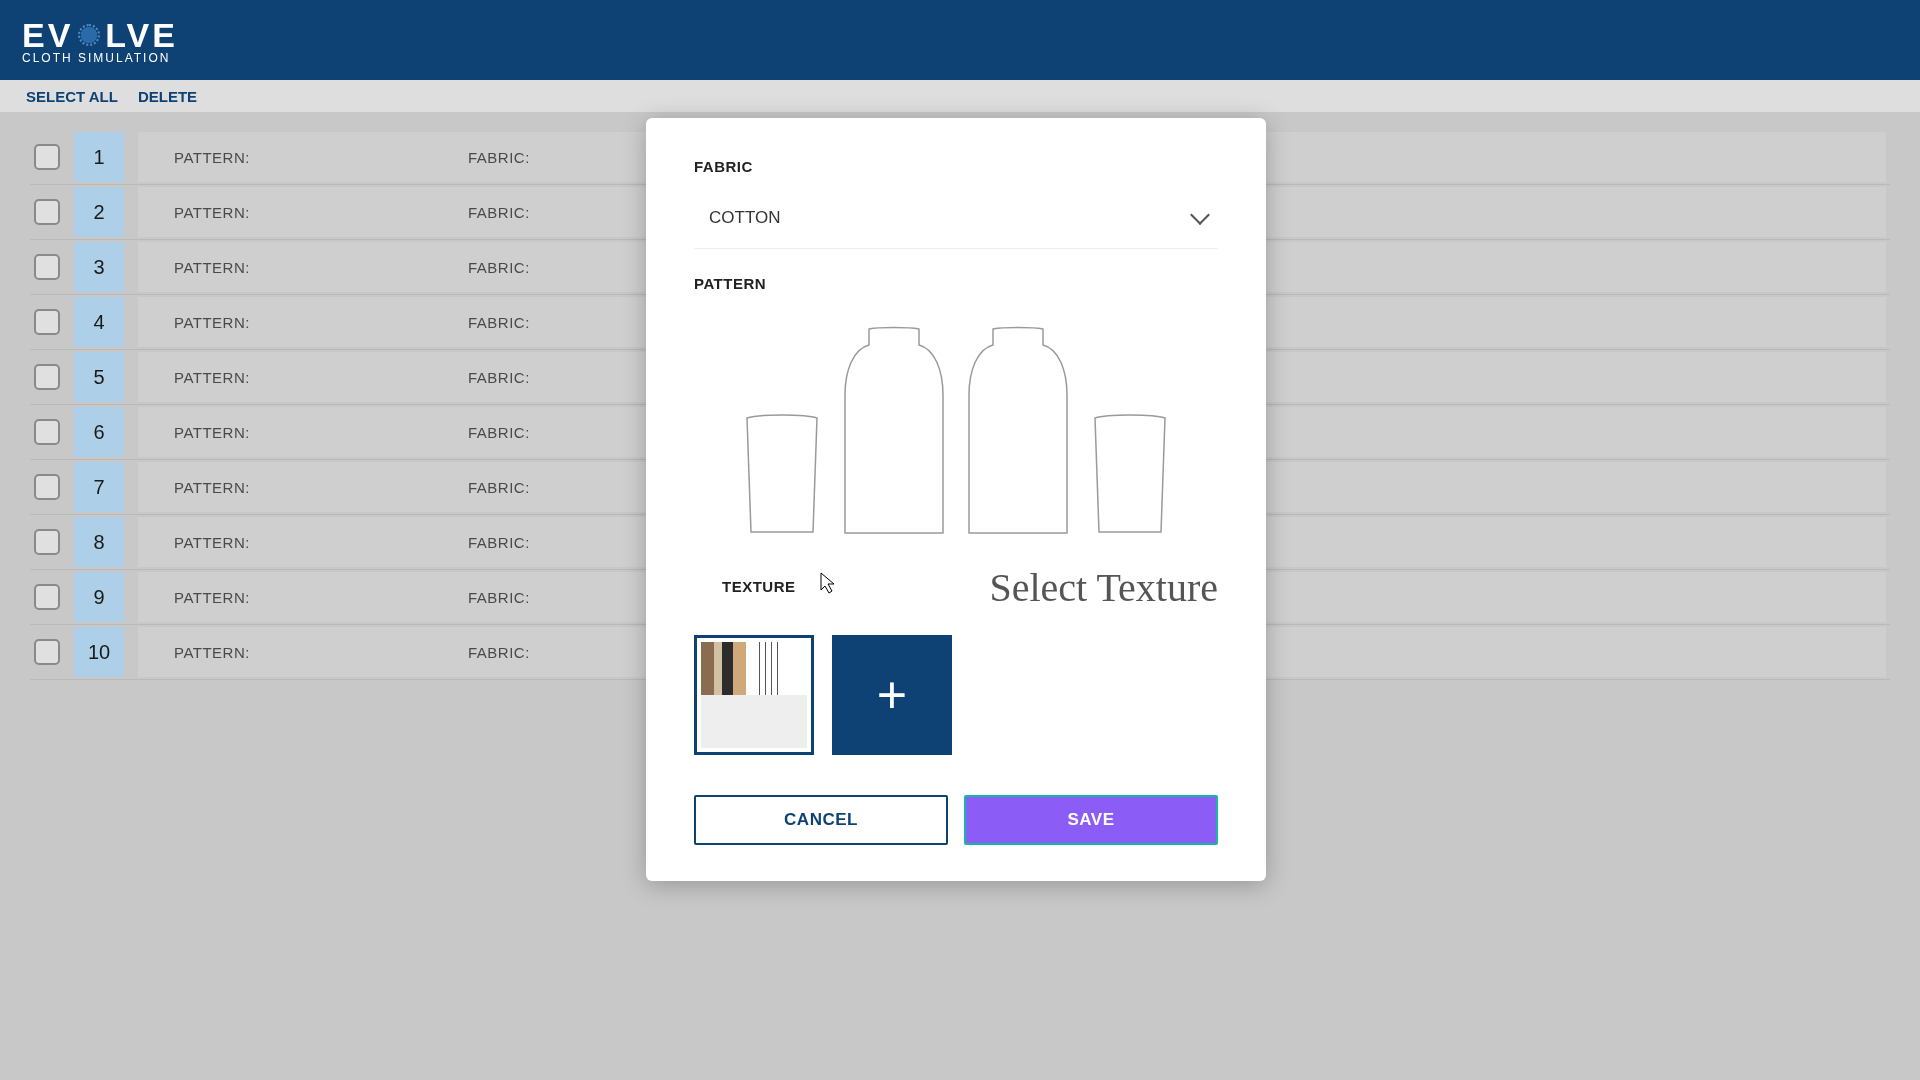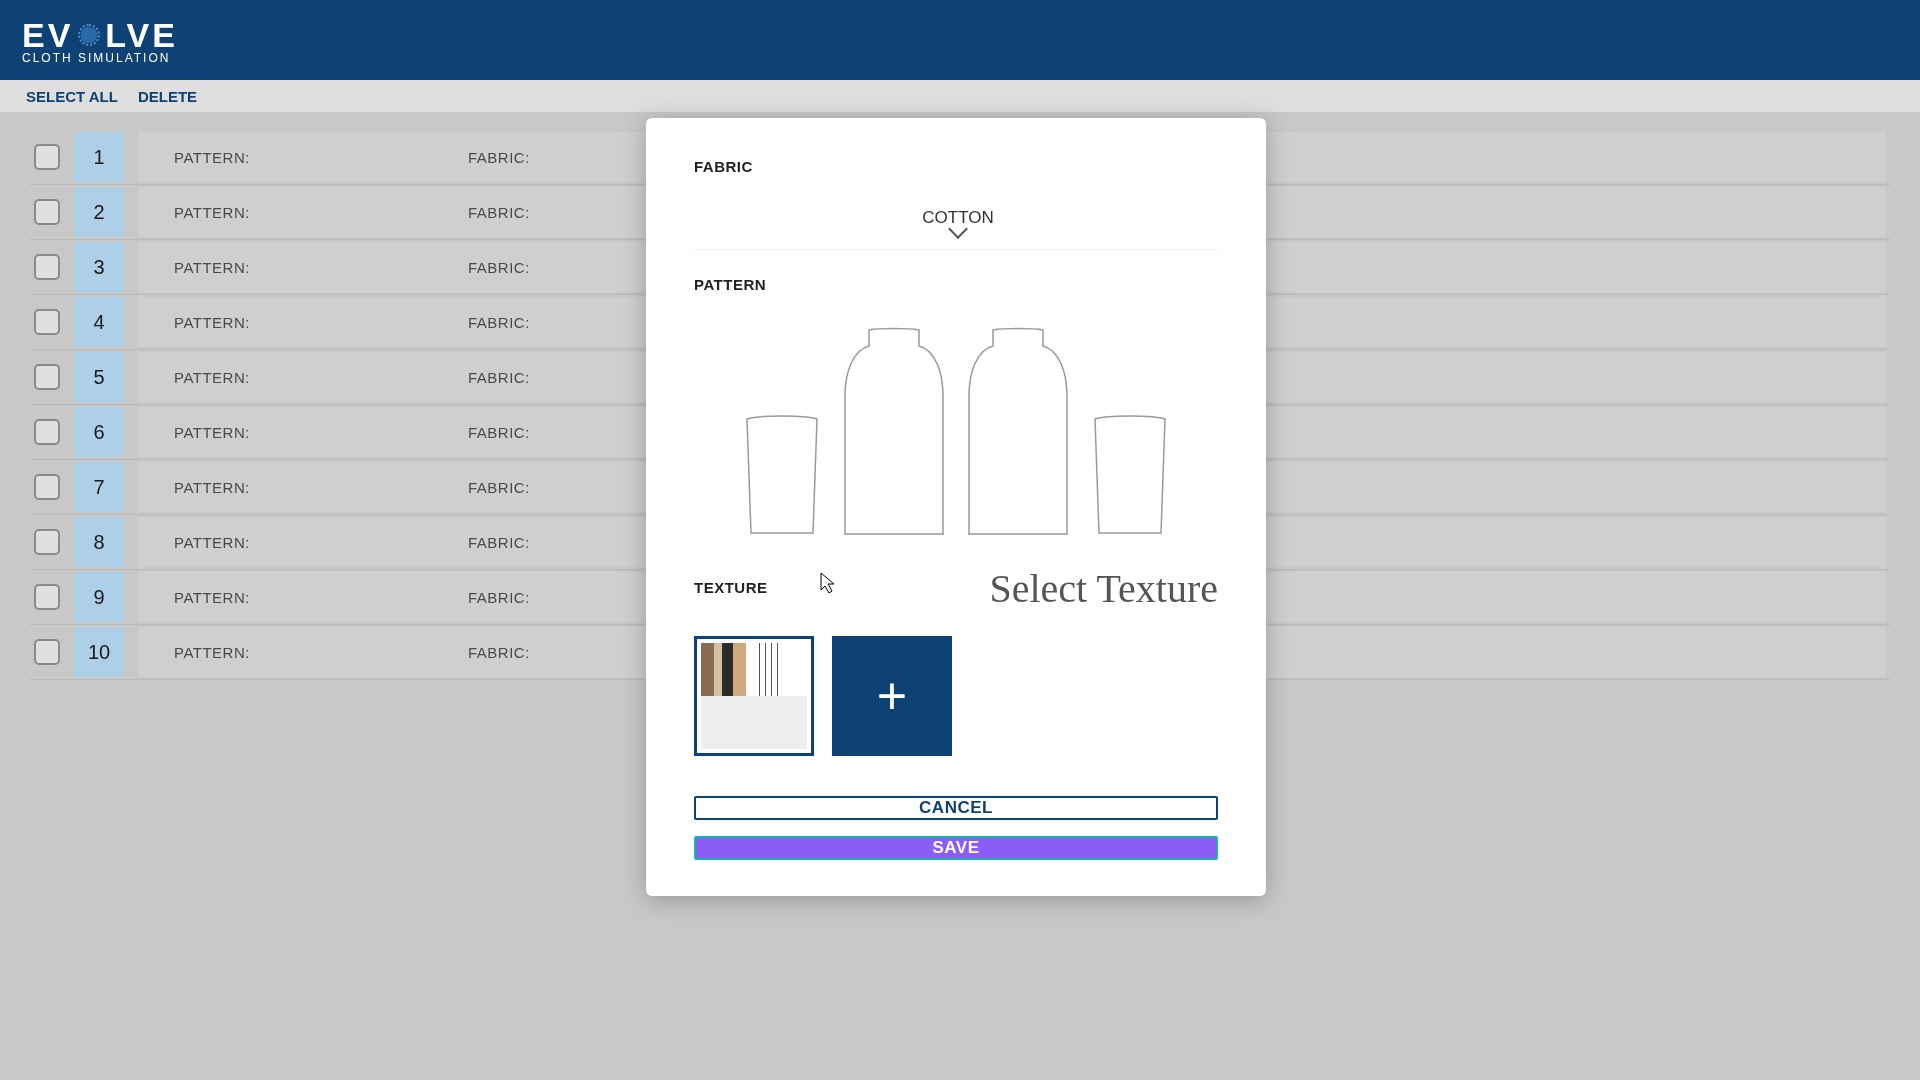--- a/index.html
+++ b/index.html
@@ -19,40 +19,40 @@
     .row { display:flex; align-items:center; height:55px; border-bottom:1px solid #b9b9b9; gap:14px; padding:0 4px; }
     .cb { width:26px; height:26px; border:2px solid #8a8a8a; border-radius:5px; background:#e0e0e0; }
     .num { width:50px; height:50px; background:#add0e8; display:flex; align-items:center; justify-content:center; font-size:20px; color:#1a1a1a; font-weight:500; border-radius:2px; }
     .cells { flex:1; display:flex; align-items:center; height:50px; background:#cfcfcf; }
     .cell { font-size:15px; color:#4a4a4a; letter-spacing:.5px; }
     .cell.pattern { width:330px; padding-left:36px; }
     .cell.fabric  { padding-left:0; }
 
     .modal { position:absolute; left:646px; top:118px; width:620px; background:#fff; border-radius:6px; box-shadow:0 4px 24px rgba(0,0,0,.25); padding:40px 48px 36px; }
     .sec-label { font-size:15px; font-weight:700; color:#222; letter-spacing:.5px; margin-bottom:18px; }
-    .select { border:1px solid transparent; border-bottom:1px solid #ececec; padding:14px 10px 13px 14px; display:flex; justify-content:space-between; align-items:center; font-size:17px; color:#333; cursor:pointer; margin-bottom:26px;flex-direction:column; }
+    .select { border:1px solid transparent; border-bottom:1px solid #ececec; padding:14px 10px 20px 14px; display:flex; justify-content:space-between; align-items:center; font-size:17px; color:#333; cursor:pointer; margin-bottom:26px; }
     .chev { width:14px; height:14px; border-right:2px solid #555; border-bottom:2px solid #555; transform:rotate(45deg); margin-top:-6px; }
 
     .preview { display:flex; justify-content:center; align-items:flex-end; gap:14px; height:230px; margin:14px 0 36px; }
     .preview svg { display:block; }
 
     .tex-row { display:flex; align-items:flex-start; gap:26px; }
-    .tex-label { font-size:15px; font-weight:700; color:#222; letter-spacing:.5px; padding-top:2px; }
+    .tex-label { font-size:15px; font-weight:700; color:#222; letter-spacing:.5px; padding-top:2px;margin-left:28px; }
     .sel-tex { font-size:40px; color:#555; font-family:Georgia,'Times New Roman',serif; font-weight:300; margin-left:auto; position:relative; top:-12px; }
 
     .thumbs { display:flex; gap:18px; margin-top:12px; }
     .thumb { width:120px; height:120px; border:3px solid #0e4275; display:flex; align-items:center; justify-content:center; cursor:pointer; }
     .thumb.sel { padding:4px; }
     .thumb.sel .inner { width:100%; height:100%; background:
         linear-gradient(90deg,#8a6d4e 0 12%,#d2c1a5 12% 20%,#2c2c2c 20% 30%,#cfa97a 30% 42%,#fff 42% 55%,#555 55% 56%,#fff 56% 60%,#555 60% 61%,#fff 61% 66%,#555 66% 67%,#fff 67% 72%,#555 72% 73%,#fff 73% 100%),
         linear-gradient(#eee,#eee);
         background-size:100% 50%,100% 100%; background-position:0 0,0 0; background-repeat:no-repeat;}
     .thumb.add { background:#0e4275; border:none; color:#fff; font-size:52px; font-weight:300; }
 
-    .btn-row { display:flex; gap:16px; margin-top:40px;flex-direction:column; }
+    .btn-row { display:flex; gap:16px; margin-top:40px; }
     .btn { flex:1; height:50px; display:flex; align-items:center; justify-content:center; font-size:17px; font-weight:600; letter-spacing:.5px; cursor:pointer; border-radius:2px; }
     .btn.cancel { border:2px solid #0e4275; color:#0e4275; background:#fff; }
     .btn.save   { background:#8b5cf6; color:#fff; border:2px solid #14b8a6; }
 
     .cursor { position:absolute; left:820px; top:572px; width:16px; height:22px; pointer-events:none; }
     .cursor svg { display:block; }
   </style>
 </head>
 <body>
 

